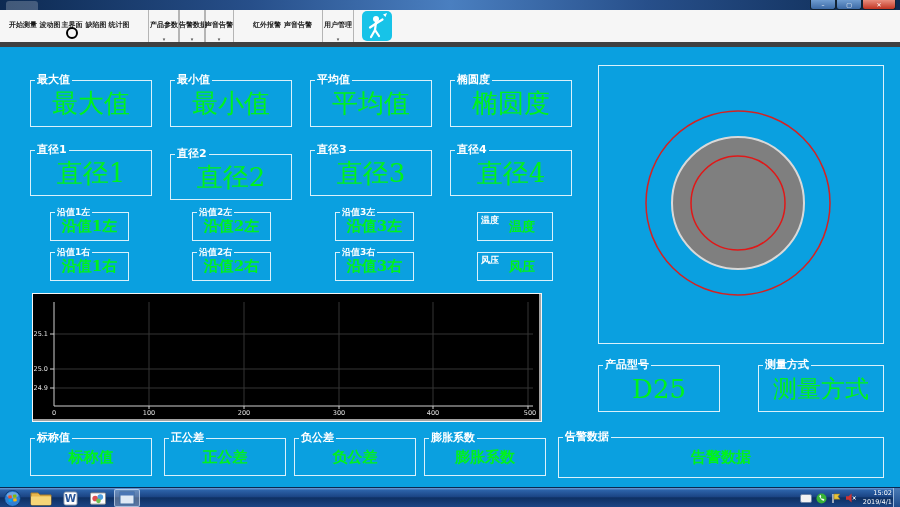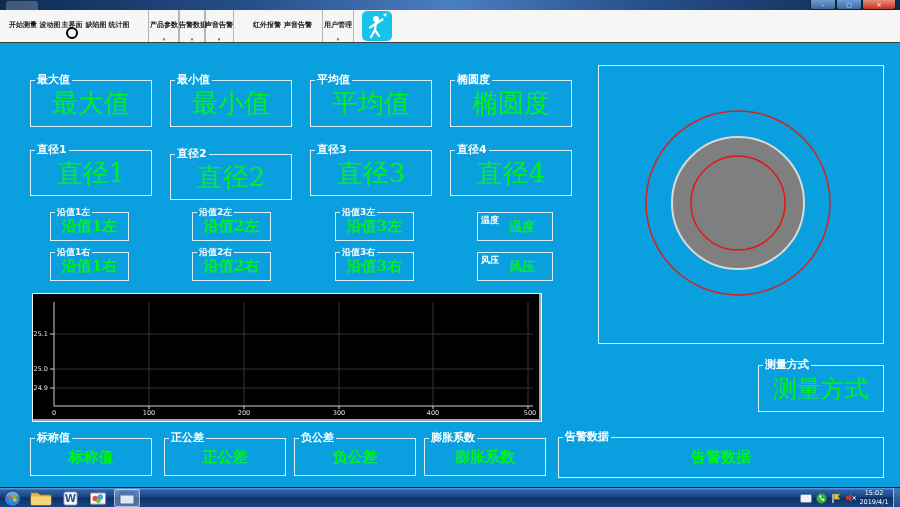--- a/index.html
+++ b/index.html
@@ -15,21 +15,21 @@
   .title-ico{width:6px;height:6px;background:#cfe3f7;border:1px solid #7f9fc5;display:inline-block;}
   .title-text{font-size:7px;color:#fff;line-height:9px;}
   .winbtns{position:absolute;right:4px;top:0;display:flex;}
   .wbtn{width:24px;height:9px;border:1px solid #123;border-top:none;border-radius:0 0 3px 3px;
     background:linear-gradient(180deg,#6f9cd0,#3c6aa5);display:flex;align-items:center;justify-content:center;
     color:#fff;font-size:6px;line-height:6px;}
   .wbtn.close{width:32px;background:linear-gradient(180deg,#e98e7e,#c13422);}
 
   
   .menubar{position:absolute;left:0;top:10px;width:900px;height:32px;background:#f6f6f6;
-    border-bottom:1px solid #404040;}
+    border-bottom:5px solid #404040;}
   .mitem{position:absolute;top:0;height:32px;text-align:center;color:#1a1a1a;cursor:default;}
   .mlabel{display:block;margin-top:10px;font-size:7px;font-weight:bold;white-space:nowrap;}
   .cell{border-left:1px solid #b5b5b5;border-right:1px solid #b5b5b5;}
   .ddmark{position:absolute;bottom:0;left:50%;transform:translateX(-50%);font-size:5px;color:#555;line-height:5px;}
   .menu-indicator{position:absolute;left:66px;top:17px;width:8px;height:8px;border:2px solid #000;border-radius:50%;}
   .menu-appicon{position:absolute;left:362px;top:1px;width:30px;height:30px;}
 
   
   .gbox{position:absolute;border:1px solid rgba(255,255,255,.85);}
   .glabel{position:absolute;top:-8px;left:4px;background:#0AA0E0;padding:0 2px;color:#fff;
@@ -53,21 +53,21 @@
     border:1px solid rgba(255,255,255,.85);}
 
   
   .taskbar{position:absolute;left:0;top:487px;width:900px;height:20px;
     background:linear-gradient(180deg,#6f9fd8 0%,#2c62a8 12%,#1b4585 45%,#0e3063 52%,#1b4585 88%,#2a5globalThis 100%);
     background:linear-gradient(180deg,#6f9fd8 0%,#2c62a8 12%,#1b4585 45%,#0e3063 52%,#1b4585 100%);
     border-top:1px solid #0a2850;box-sizing:border-box;}
   .tbtn{position:absolute;top:1px;height:18px;display:flex;align-items:center;justify-content:center;border-radius:2px;}
   .tbtn.active{background:rgba(255,255,255,.28);border:1px solid rgba(220,235,255,.6);box-sizing:border-box;}
   .tray{position:absolute;right:44px;top:0;height:20px;display:flex;align-items:center;gap:4px;}
-  .clock{position:absolute;right:8px;top:1px;width:36px;color:#fff;font-size:6.5px;line-height:9px;text-align:center;}
+  .clock{position:absolute;right:8px;top:1px;width:36px;color:#fff;font-size:6.5px;line-height:9px;text-align:right;}
   .showdesk{position:absolute;right:0;top:0;width:6px;height:20px;border-left:1px solid #9db9dc;
     background:linear-gradient(180deg,#4a7ab5,#1d4a8a);}
 </style>
 </head>
 <body>
 
 <div class="screen">
 
   <div class="titlebar">
     <div class="title-tab">
@@ -242,20 +242,24 @@
   </div>
 
   <div class="circlepanel">
     <svg width="282" height="275">
       <circle cx="139" cy="137" r="92" fill="none" stroke="#D42222" stroke-width="1.5"></circle>
       <circle cx="139" cy="137" r="66" fill="#7F7F7F" stroke="#D9D9D9" stroke-width="2"></circle>
       <circle cx="139" cy="137" r="47" fill="none" stroke="#E01818" stroke-width="1.5"></circle>
     </svg>
   </div>
 
+  <div class="gbox" style="left:598px;top:365px;width:120px;height:45px">
+    <span class="glabel">产品型号</span>
+    <div class="gvalue v-big">D25</div>
+  </div>
   <div class="gbox" style="left:758px;top:365px;width:124px;height:45px">
     <span class="glabel">测量方式</span>
     <div class="gvalue v-big" style="font-size:24px">测量方式</div>
   </div>
 
   <div class="gbox" style="left:30px;top:438px;width:120px;height:36px">
     <span class="glabel">标称值</span>
     <div class="gvalue v-mid">标称值</div>
   </div>
   <div class="gbox" style="left:164px;top:438px;width:120px;height:36px">

